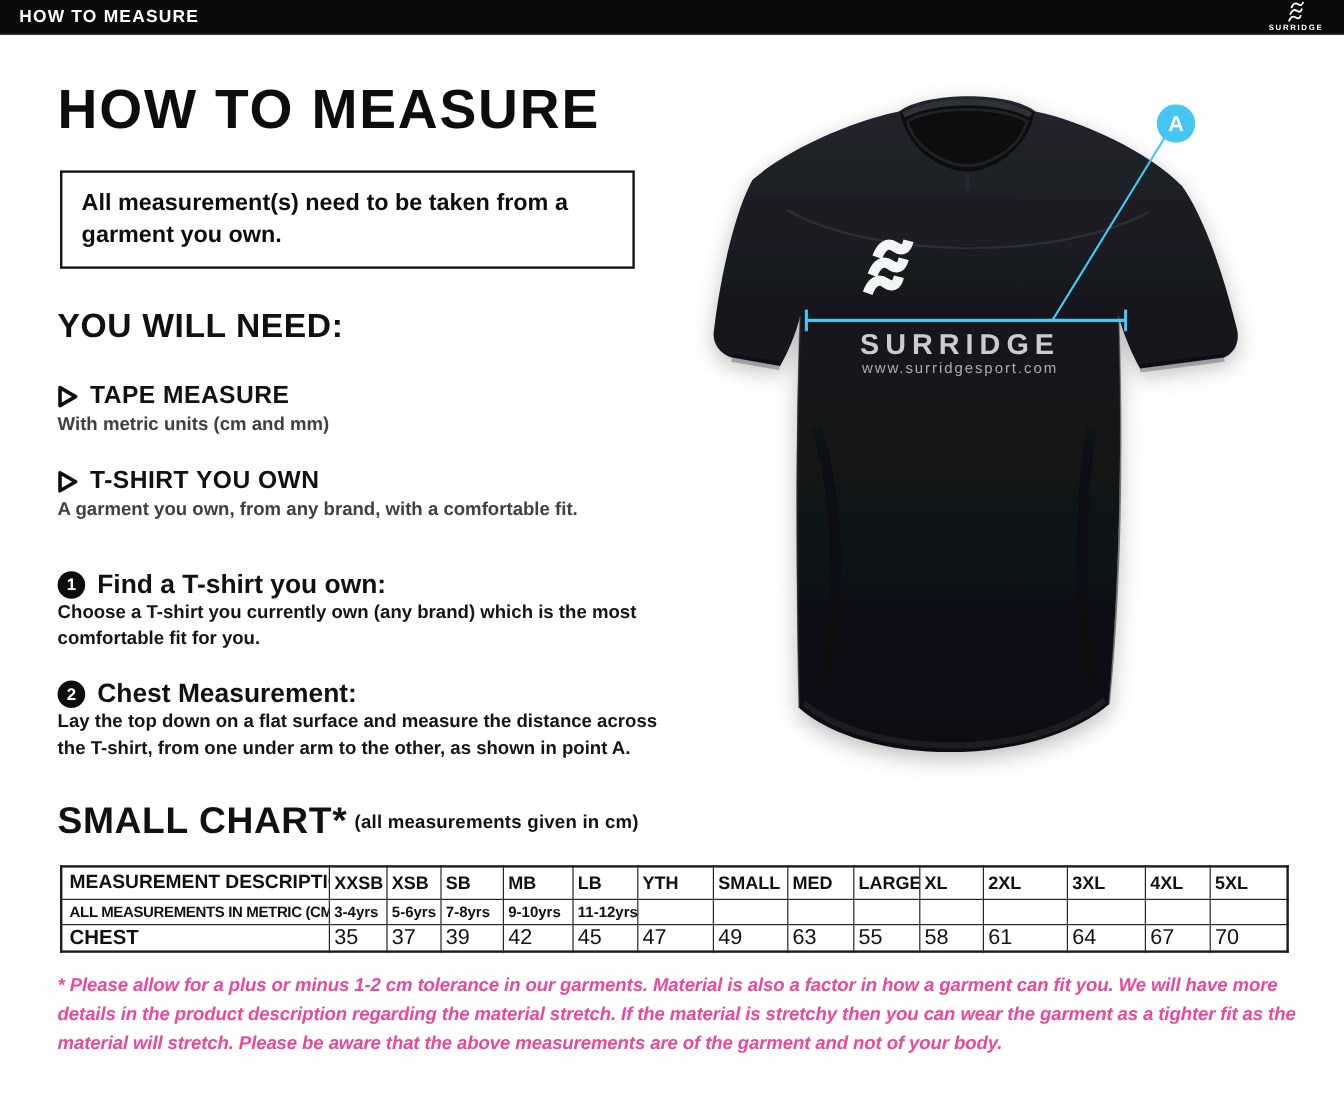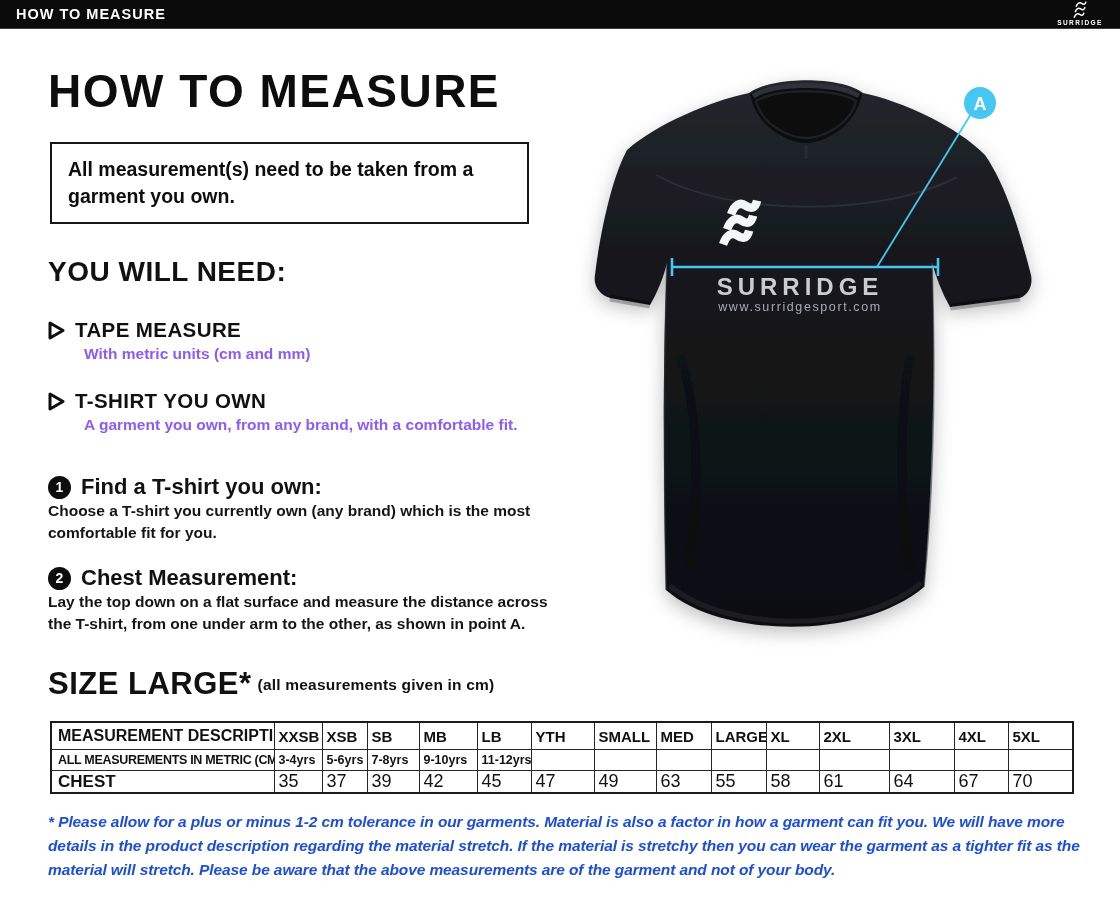--- a/index.html
+++ b/index.html
@@ -16,21 +16,21 @@
   .page-title{position:absolute;left:48px;top:64px;font-size:46px;font-weight:800;
               letter-spacing:1.5px;color:#0d0d0d;}
   .notice-box{position:absolute;left:50px;top:142px;width:443px;border:2.5px solid #161616;
               padding:12px 16px;}
   .notice-text{font-size:19.5px;font-weight:700;line-height:27px;color:#0d0d0d;}
 
   .need-heading{position:absolute;left:48px;top:256px;font-size:28px;font-weight:800;letter-spacing:.5px;}
   .need-item{position:absolute;left:48px;}
   .need-item .row{display:flex;align-items:center;gap:10px;}
   .need-title{font-size:20.5px;font-weight:800;letter-spacing:.4px;}
-  .need-desc{font-size:15.5px;font-weight:700;margin-top:3px;color:#8b5cf6;margin-left:36px;}
+  .need-desc{font-size:15.5px;font-weight:700;margin-top:3px;color:#404040;}
   .play-icon{flex:0 0 auto;display:block;}
 
   .step-item{position:absolute;left:48px;}
   .step-head{display:flex;align-items:center;gap:10px;}
   .step-badge{width:23px;height:23px;border-radius:50%;background:#0d0d0d;color:#fff;
               display:flex;align-items:center;justify-content:center;font-size:14px;font-weight:800;}
   .step-title{font-size:22px;font-weight:800;text-align:center;}
   .step-desc{width:525px;font-size:15.5px;font-weight:700;line-height:22px;margin-top:0;color:#151515;}
 
   
@@ -42,21 +42,21 @@
                    overflow:hidden;white-space:nowrap;}
   table.size-table{border:2px solid #1c1c1c;}
   tr.hdr th{height:26px;font-size:15px;font-weight:700;}
   tr.hdr th.first{ text-align:left;padding-left:6px;font-size:16px;}
   tr.meta td,tr.meta th{height:20px;font-size:12.5px;font-weight:700;}
   tr.meta th.first{text-align:left;padding-left:6px;font-size:12.5px;letter-spacing:-0.3px;}
   tr.vals td,tr.vals th{height:19px;font-size:18px;font-weight:400;}
   tr.vals th.first{text-align:left;padding-left:6px;font-size:17px;font-weight:600;}
 
   .footnote{position:absolute;left:48px;top:810px;width:1045px;font-size:15.5px;font-weight:700;
-            font-style:italic;line-height:24px;color:#1d4ed8;letter-spacing:-0.1px;}
+            font-style:italic;line-height:24px;color:#ec4899;letter-spacing:-0.1px;}
 
   
   .tshirt-figure{position:absolute;left:560px;top:55px;width:560px;height:615px;}
 </style>
 </head>
 <body>
 
 <div id="page">
 
   <div class="topbar">
@@ -111,21 +111,21 @@
 
   <div class="step-item" style="top:565px;">
     <div class="step-head">
       <span class="step-badge">2</span>
       <span class="step-title">Chest Measurement:</span>
     </div>
     <div class="step-desc">Lay the top down on a flat surface and measure the distance across the T-shirt, from one under arm to the other, as shown in point A.</div>
   </div>
 
   <div class="sizechart-heading">
-    <span>SIZE LARGE*</span><span class="sizechart-sub">(all measurements given in cm)</span>
+    <span>SMALL CHART*</span><span class="sizechart-sub">(all measurements given in cm)</span>
   </div>
 
   <table class="size-table">
     <colgroup>
       <col style="width:223px">
         <col style="width:48px">
         <col style="width:45px">
         <col style="width:52px">
       <col style="width:58px">
         <col style="width:54px">

